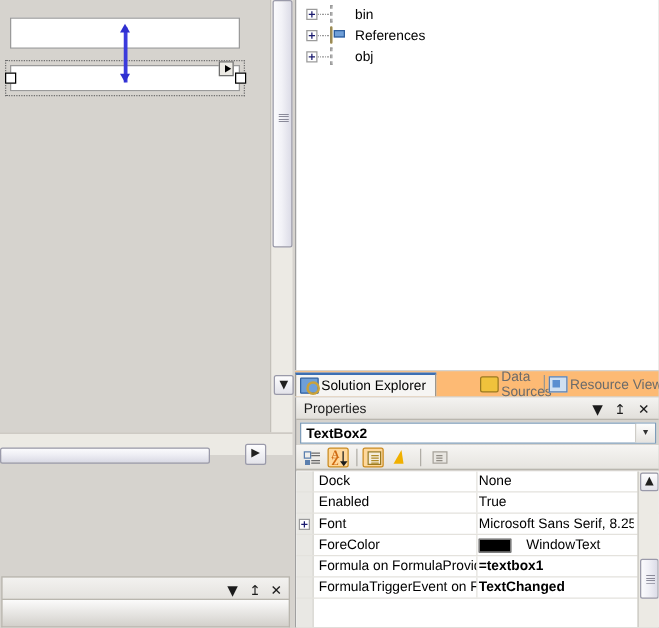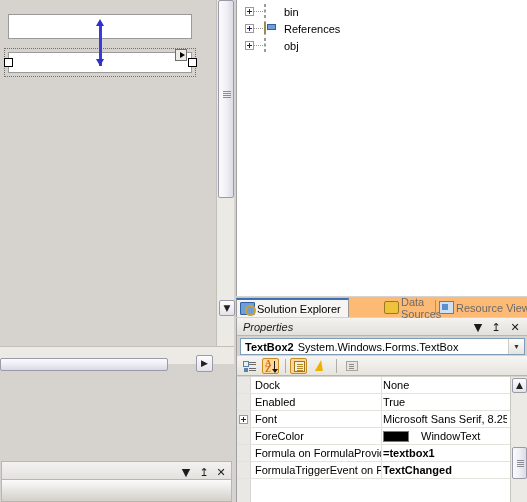--- a/index.html
+++ b/index.html
@@ -101,21 +101,21 @@
   .ic-se{background:#6f9fd8;border:1px solid #2f5f9f;box-sizing:border-box;border-radius:1px;}
   .ic-se:after{content:"";position:absolute;right:-2px;bottom:-2px;width:7px;height:7px;border:2px solid #caa23a;border-radius:50%;background:transparent;}
   .ic-ds{background:#f0c23c;border:1px solid #9a7a20;box-sizing:border-box;border-radius:2px;}
   .ic-rv{background:#cfe0f2;border:1px solid #5b7fae;box-sizing:border-box;}
   .ic-rv:after{content:"";position:absolute;left:2px;top:2px;width:6px;height:6px;background:#5b8fd0;}
 
   
   #props{position:absolute;left:236px;top:318px;width:291px;height:184px;background:#d6d3ce;
     border-left:1px solid #a0a0a0;box-sizing:border-box;}
   #props-title{position:absolute;left:0;top:0;right:0;height:18px;
-    background:linear-gradient(to bottom,#f4f3f1,#e2e0db);border-bottom:1px solid #b9b6ae;box-sizing:border-box;font-style:italic;}
+    background:linear-gradient(to bottom,#f4f3f1,#e2e0db);border-bottom:1px solid #b9b6ae;box-sizing:border-box;}
   #props-title-text{position:absolute;left:6px;top:3px;font-size:11px;color:#1b1b1b;}
 
   #obj-select{position:absolute;left:3px;top:20px;width:285px;height:17px;background:#fff;
     border:1px solid #7f9db9;box-sizing:border-box;display:flex;align-items:center;}
   #obj-bold{font-weight:bold;font-size:11px;margin-left:4px;}
   #obj-type{font-size:11px;margin-left:4px;}
   #obj-arrow{position:absolute;right:0;top:0;width:15px;height:15px;background:linear-gradient(to bottom,#fdfdfd,#e6e4e0);
     display:flex;align-items:center;justify-content:center;font-size:7px;color:#333;border-left:1px solid #cfcdc8;}
 
   #props-toolbar{position:absolute;left:0;top:38px;right:0;height:20px;
@@ -258,21 +258,20 @@
 
     <div id="props-title">
       <span id="props-title-text">Properties</span>
       <span class="wbtn" style="right:42px;top:2px;">▼</span>
       <span class="wbtn" style="right:24px;top:2px;">↥</span>
       <span class="wbtn" style="right:5px;top:2px;">✕</span>
     </div>
 
     <div id="obj-select">
       <span id="obj-bold">TextBox2</span>
-      <span id="obj-type">System.Windows.Forms.TextBox</span>
       <span id="obj-arrow">▼</span>
     </div>
 
     <div id="props-toolbar">
       <div class="tbbtn" style="left:4px;">
           <span class="ic-cat"></span>
         </div>
       <div class="tbbtn on" style="left:25px;">
         <span class="ic-az">
             <i>A</i>

